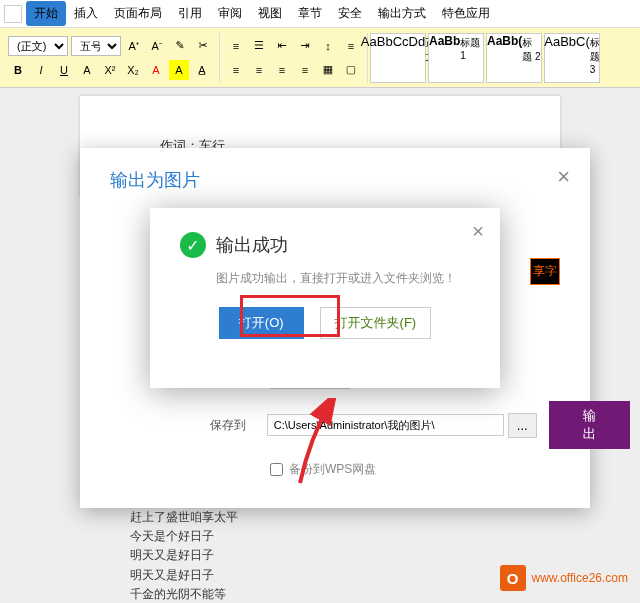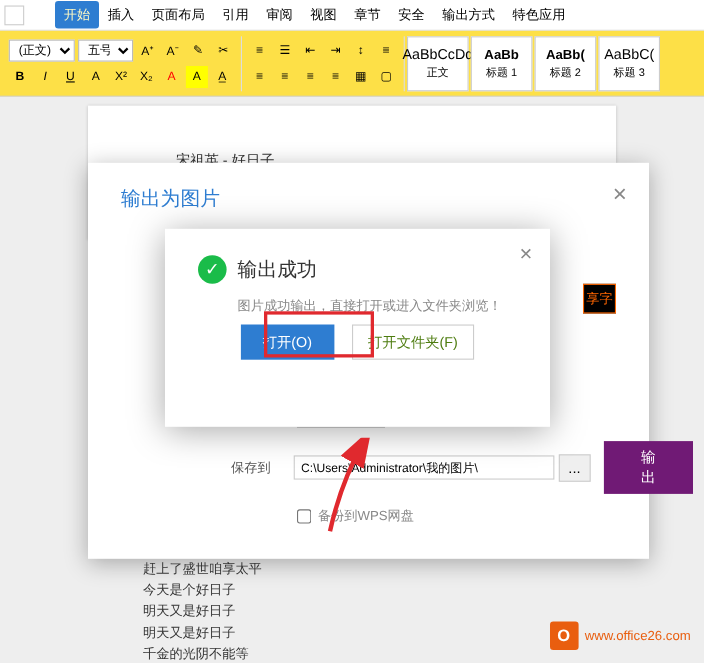--- a/index.html
+++ b/index.html
@@ -1,49 +1,49 @@
 <!DOCTYPE html>
 <html><head>
   <meta charset="utf-8">
   <style>
     * { box-sizing: border-box; margin: 0; padding: 0; font-family: "Microsoft YaHei", Arial, sans-serif; }
     body { width: 640px; height: 603px; background: #fff; overflow: hidden; position: relative; font-size: 12px; }
     
     .menubar { display: flex; align-items: center; height: 28px; padding: 0 4px; border-bottom: 1px solid #ddd; }
     .menu-item { padding: 4px 8px; font-size: 12px; cursor: pointer; }
-    .menu-item.active { background: #2e7dd1; color: #fef9c3; border-radius: 3px; margin-left: 24px; }
+    .menu-item.active { background: #2e7dd1; color: #000000; border-radius: 3px; }
     .menu-icon { width: 18px; height: 18px; display: inline-block; border: 1px solid #ccc; margin-right: 4px; }
     
-    .toolbar { display: flex; align-items: center; height: 60px; border-bottom: 1px solid #ccc; background: #fde047; padding: 2px 4px; }
+    .toolbar { display: flex; align-items: center; height: 60px; border-bottom: 1px solid #ccc; background: #fef9c3; padding: 2px 4px; }
     .tb-group { display: flex; flex-direction: column; gap: 4px; padding: 0 4px; }
     .tb-row { display: flex; align-items: center; gap: 3px; }
     .tb-sel { border: 1px solid #bbb; background: #fff; font-size: 11px; height: 20px; padding: 0 4px; }
     .tb-btn { width: 20px; height: 20px; display: flex; align-items: center; justify-content: center; border: 1px solid transparent; font-size: 11px; cursor: pointer; }
     .tb-sep { width: 1px; height: 50px; background: #ddd; margin: 0 2px; }
     
     .styles { display: flex; gap: 2px; }
-    .style-box { width: 56px; height: 50px; border: 1px solid #ccc; background: #fff; display: flex; flex-direction: column; align-items: center; justify-content: center; font-size: 10px; cursor: pointer; }
+    .style-box { width: 56px; height: 50px; border: 1px solid #ccc; background: #fff; display: flex; flex-direction: row; align-items: flex-start; justify-content: center; font-size: 10px; cursor: pointer; }
     .style-box .preview { font-size: 13px; }
     .style-box .preview.big { font-size: 12px; font-weight: bold; }
     .style-box .label { font-size: 10px; margin-top: 2px; }
     
     .doc-area { background: #eee; height: 515px; position: relative; display: flex; justify-content: center; align-items: flex-start; }
     .page { background: #fff; width: 480px; margin-top: 8px; padding: 40px 80px; font-size: 13px; line-height: 1.6; box-shadow: 0 0 3px rgba(0,0,0,0.2); }
     .doc-line { color: #333; }
     
     .dialog1 { position: absolute; left: 80px; top: 60px; width: 510px; height: 360px; background: #fff; box-shadow: 0 4px 20px rgba(0,0,0,0.3); padding: 20px 30px; }
     .dialog1 .d1-title { color: #2e7dd1; font-size: 18px; margin-bottom: 20px; }
     .d1-close { position: absolute; right: 20px; top: 16px; font-size: 22px; color: #888; cursor: pointer; }
     
     .dialog2 { position: absolute; left: 150px; top: 120px; width: 350px; height: 180px; background: #fff; box-shadow: 0 4px 30px rgba(0,0,0,0.35); padding: 24px 30px; }
     .d2-close { position: absolute; right: 16px; top: 12px; font-size: 20px; color: #888; cursor: pointer; }
     .d2-title-row { display: flex; align-items: center; gap: 10px; }
     .check-icon { width: 26px; height: 26px; border-radius: 50%; background: #1abc49; display: flex; align-items: center; justify-content: center; color: #fff; font-size: 16px; }
     .d2-title { font-size: 18px; color: #333; }
-    .d2-sub { font-size: 12px; color: #888; margin: 12px 0 8px 36px; }
+    .d2-sub { font-size: 12px; color: #888; margin: 12px 0 20px 36px; }
     .d2-btns { display: flex; justify-content: center; gap: 16px; position: relative; }
     .btn-primary { background: #2e7dd1; color: #fff; border: none; padding: 6px 20px; font-size: 13px; cursor: pointer; }
     .btn-secondary { background: #fff; color: #4d7c0f; border: 1px solid #ccc; padding: 6px 14px; font-size: 13px; cursor: pointer; }
     .red-mark { position: absolute; border: 3px solid #e0292e; pointer-events: none; }
     
     .form-bottom { position: absolute; left: 130px; bottom: 30px; width: 420px; font-size: 12px; }
     .form-row { display: flex; align-items: center; margin-bottom: 12px; }
     .form-label { width: 60px; color: #555; }
     .seg-btn { border: 1px solid #2e7dd1; color: #2e7dd1; padding: 4px 12px; font-size: 12px; cursor: pointer; }
     .seg-btn.off { border-color: #ccc; color: #888; margin-left: 8px; }
@@ -136,21 +136,20 @@
     </div>
     <div class="style-box">
       <div class="preview">AaBbC(</div>
       <div class="label">标题 3</div>
     </div>
   </div>
 </div>
 
 <div class="doc-area">
   <div class="page">
-    <div class="doc-line">宋祖英 - 好日子</div>
     <div class="doc-line">作词：车行</div>
   </div>
 
   <div class="dialog1">
     <div class="d1-title">输出为图片</div>
     <span class="d1-close">×</span>
     <span class="orange-frag" style="right:30px;top:110px">享字</span>
 
     <div class="form-bottom">
       <div class="form-row">

